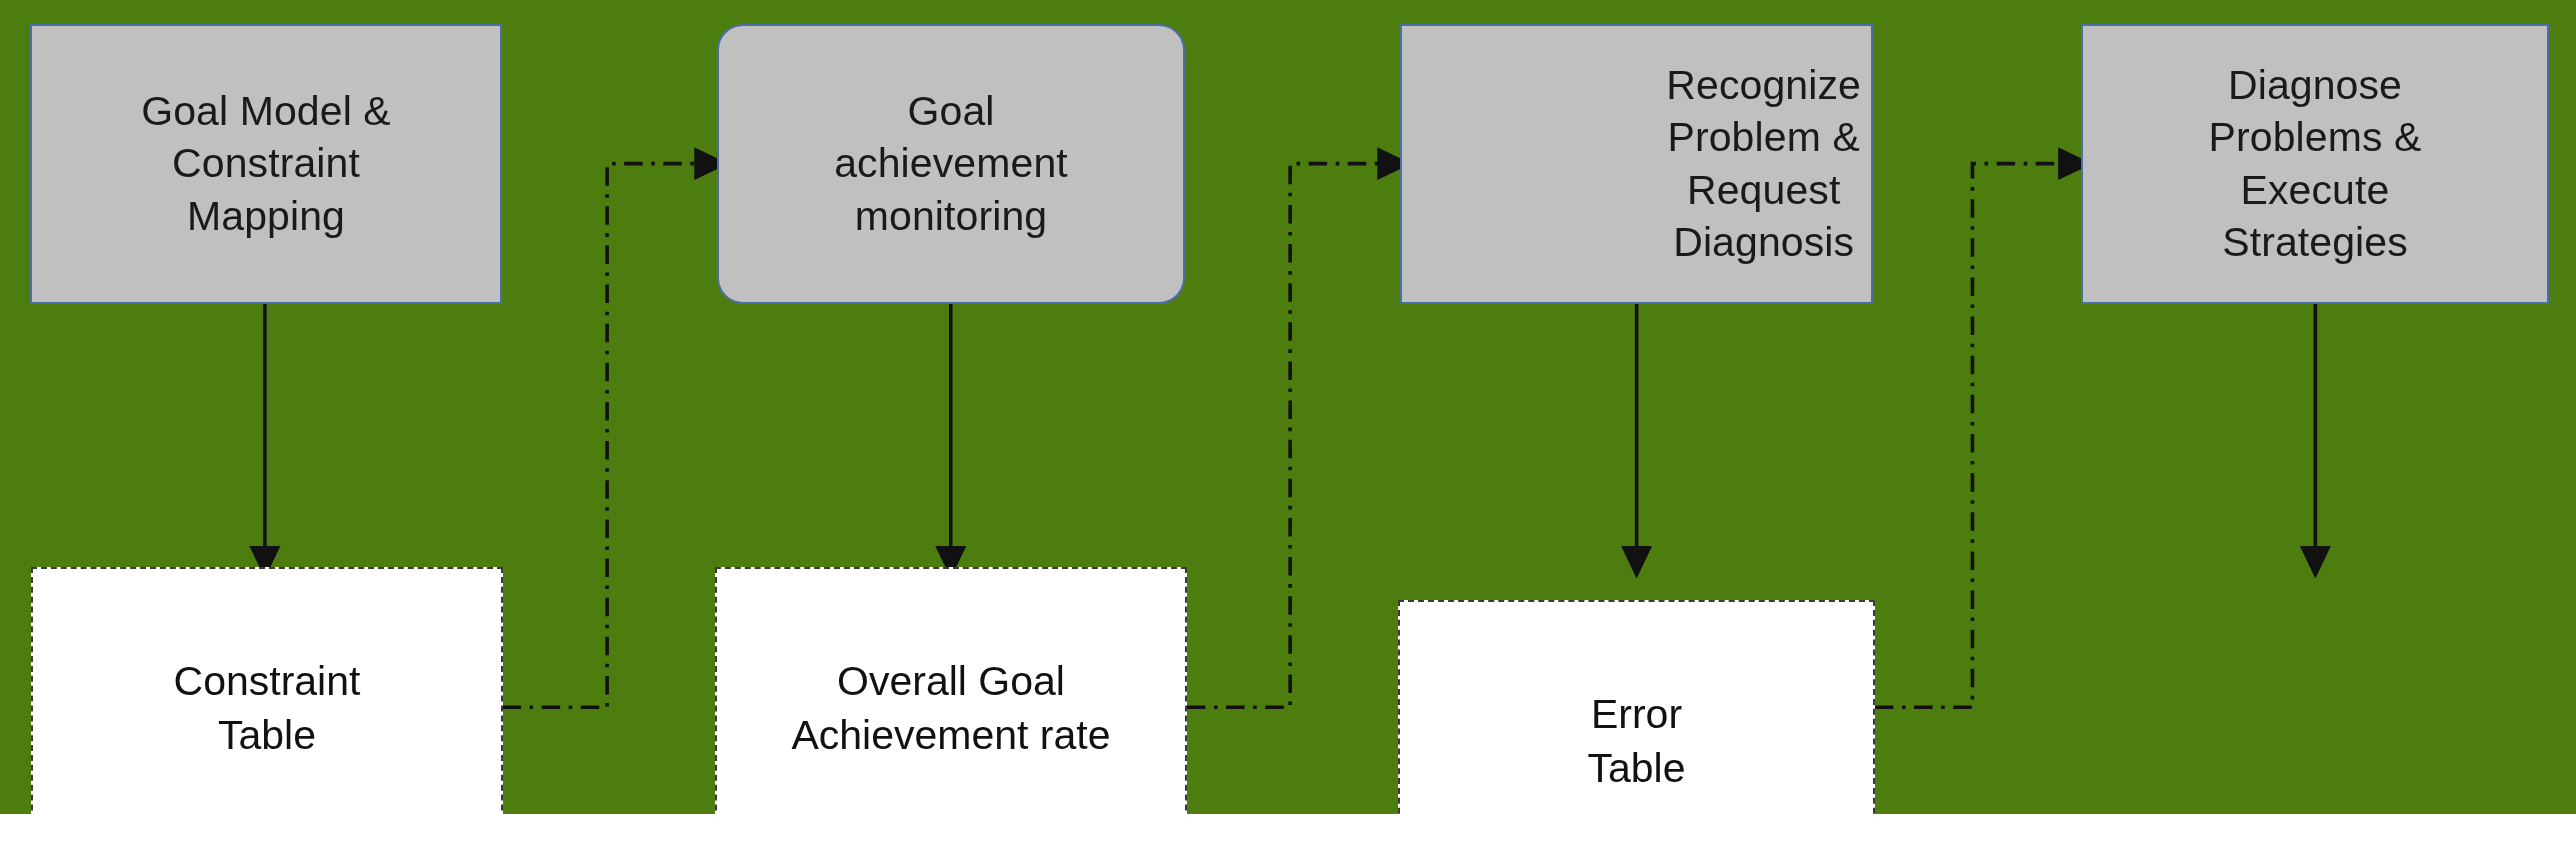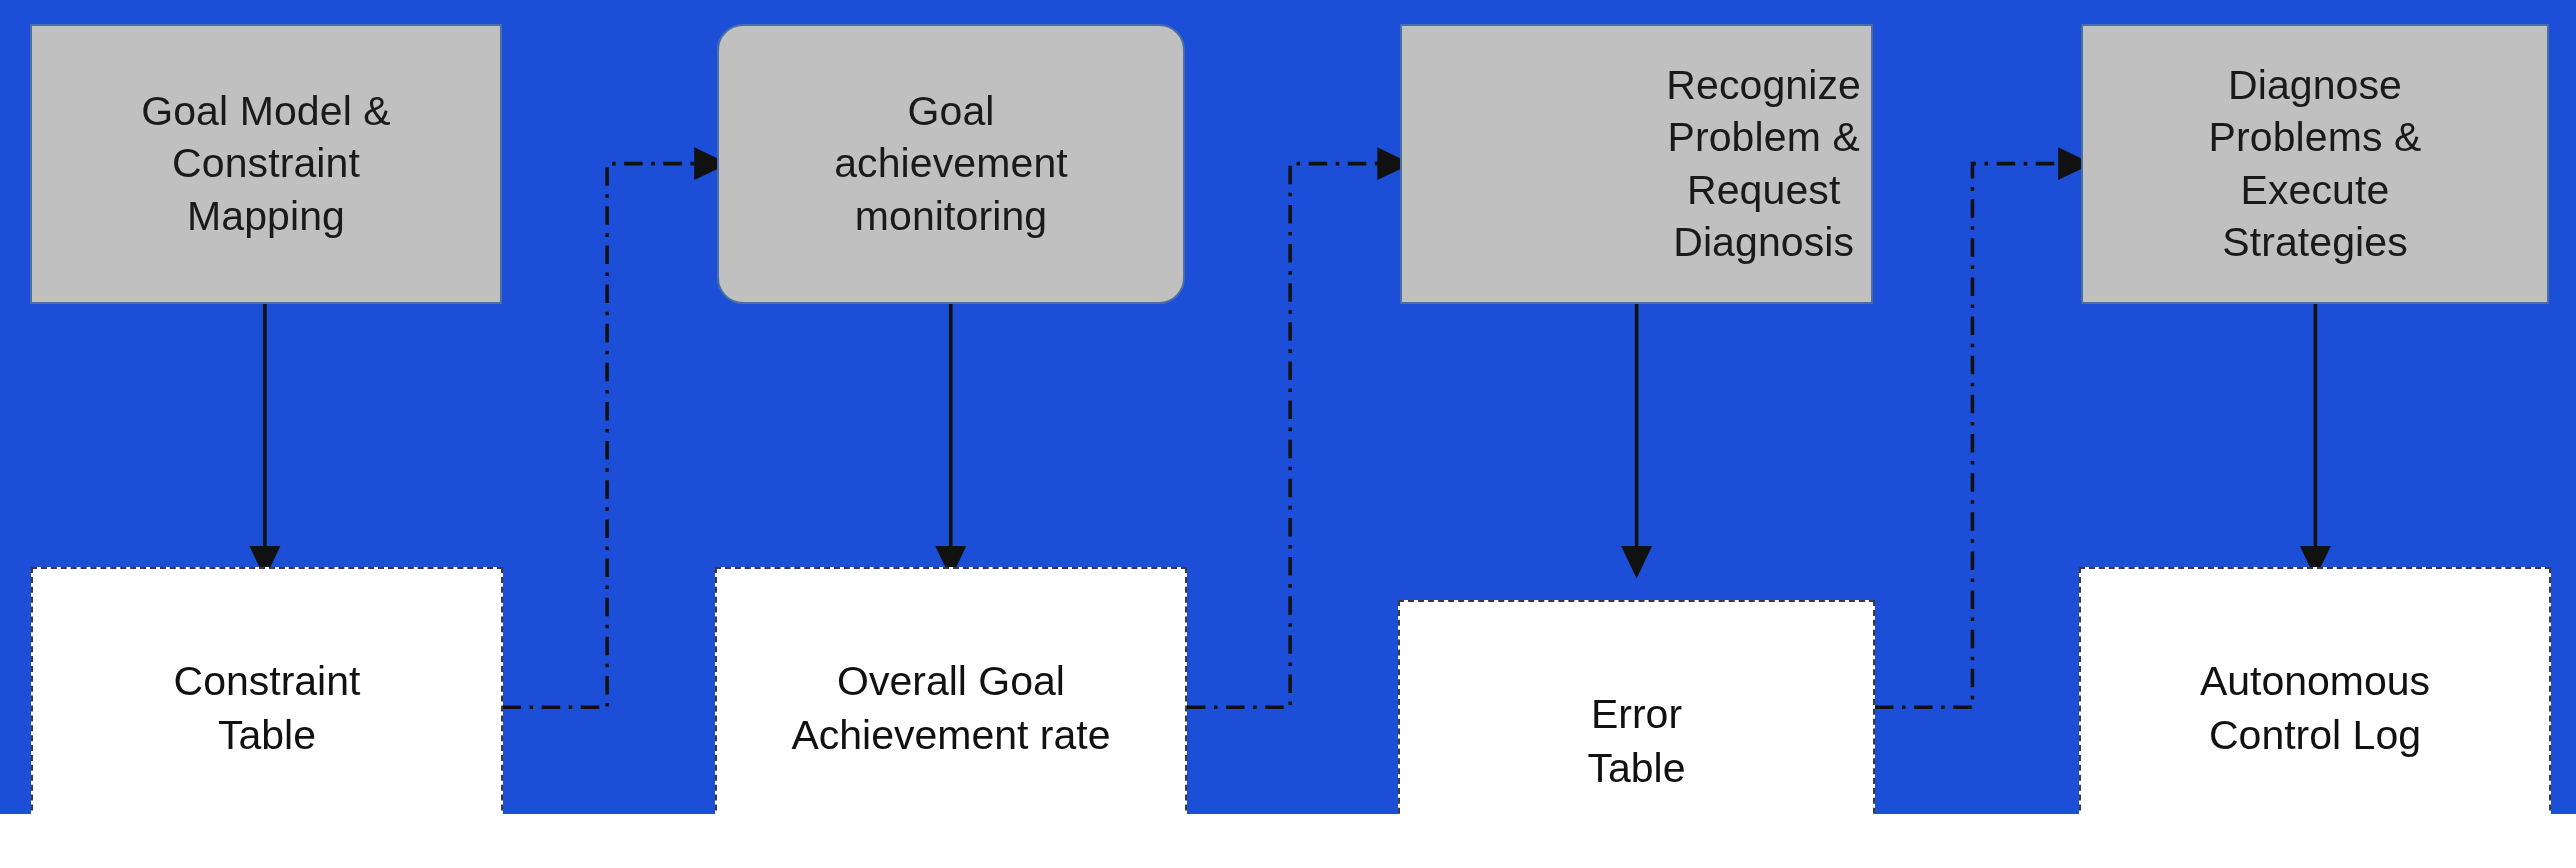--- a/index.html
+++ b/index.html
@@ -9,21 +9,21 @@
     background: #ffffff;
   }
   body {
     font-family: "Liberation Sans", sans-serif;
     -webkit-font-smoothing: antialiased;
   }
   #canvas {
     position: relative;
     width: 2576px;
     height: 814px;
-    background: #1d4ed8;
+    background: #4d7c0f;
     overflow: hidden;
   }
   #svg-layer {
     position: absolute;
     left: 0;
     top: 0;
     width: 2576px;
     height: 868px;
     pointer-events: none;
   }
@@ -125,19 +125,15 @@
     <span class="artifact-label">Error
 Table</span>
   </div>
 
   <div class="process-box" style="left:2081px; top:23.5px; width:468px; height:280px;">
     <span class="box-label">Diagnose
 Problems &amp;
 Execute
 Strategies</span>
   </div>
-  <div class="artifact-box" style="left:2079px; top:567px; width:472px; height:283px;">
-    <span class="artifact-label">Autonomous
-Control Log</span>
-  </div>
 
 </div>
 
 
 </body></html>

